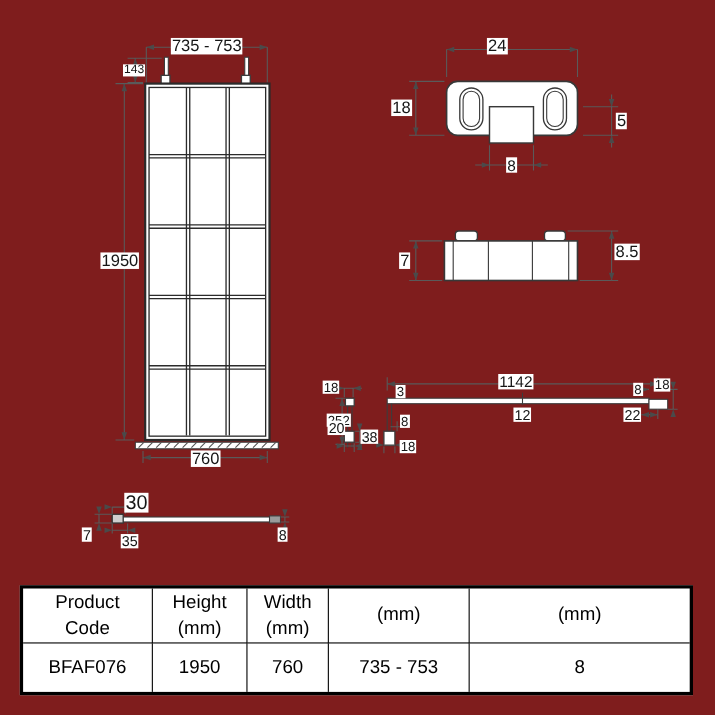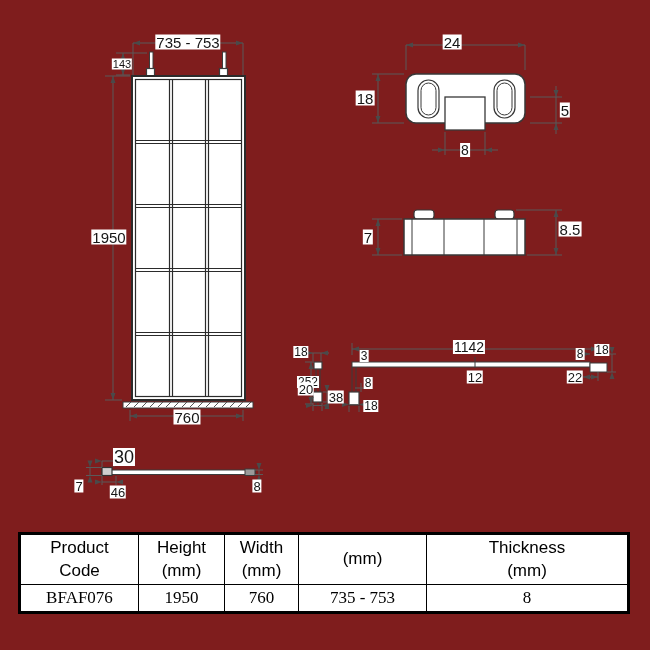--- a/index.html
+++ b/index.html
@@ -1,30 +1,30 @@
 <!DOCTYPE html>
 <html><head>
 <meta charset="utf-8">
 <style>
   html,body{margin:0;padding:0;background:#fff;}
   #canvas{position:relative;width:650px;height:650px;background:#7f1d1d;overflow:hidden;
           font-family:"Liberation Sans",sans-serif;}
   .abs{position:absolute;}
   .lbl{position:absolute;transform:translate(-50%,-50%);color:#161616;background:#fff;
        padding:0 1px;white-space:nowrap;line-height:1;font-family:"Liberation Sans",sans-serif;}
-  .spec-table{position:absolute;left:18px;top:532px;width:612px;height:82px;
+  .spec-table{position:absolute;left:18px;top:532px;width:612px;height:100px;
       border:3px solid #000;box-sizing:border-box;display:grid;
       grid-template-columns:118px 86px 74px 128px 1fr;grid-template-rows:50px 1fr;
       color:#000;background:#fff;}
   .th{border-right:1.6px solid #000;border-bottom:1.6px solid #000;display:flex;
       flex-direction:column;align-items:center;justify-content:center;
       font-size:17px;line-height:1.3;}
   .th.last{border-right:none;}
   .td{border-right:1.6px solid #000;display:flex;align-items:center;justify-content:center;
-      font-size:17px;font-family:Liberation Serif, serif;}
+      font-size:17px;}
   .td.last{border-right:none;}
 </style>
 </head>
 <body>
 
 <div id="canvas">
 
   <div class="abs" style="left:80px;top:30px;width:190px;height:400px">
     <svg width="190" height="400" viewBox="0 0 190 400">
 
@@ -190,41 +190,40 @@
   <div class="lbl" style="left:336px;top:397px;font-size:13px">38</div>
   <div class="lbl" style="left:306px;top:389px;font-size:13px">20</div>
   <div class="lbl" style="left:368px;top:383px;font-size:12px">8</div>
   <div class="lbl" style="left:371px;top:406px;font-size:12px">18</div>
   <div class="lbl" style="left:580px;top:354px;font-size:12px">8</div>
   <div class="lbl" style="left:602px;top:350px;font-size:12px">18</div>
   <div class="lbl" style="left:575px;top:377px;font-size:13px">22</div>
 
   <div class="lbl" style="left:124px;top:457px;font-size:18px">30</div>
   <div class="lbl" style="left:79px;top:486px;font-size:13px">7</div>
-  <div class="lbl" style="left:118px;top:492px;font-size:13px">46</div>
+  <div class="lbl" style="left:118px;top:492px;font-size:13px">35</div>
   <div class="lbl" style="left:257px;top:486px;font-size:13px">8</div>
 
   <div class="spec-table">
     <div class="th">
       <div>Product</div>
       <div>Code</div>
     </div>
     <div class="th">
       <div>Height</div>
       <div>(mm)</div>
     </div>
     <div class="th">
       <div>Width</div>
       <div>(mm)</div>
     </div>
     <div class="th">
       <div>(mm)</div>
     </div>
     <div class="th last">
-      <div>Thickness</div>
       <div>(mm)</div>
     </div>
     <div class="td">BFAF076</div>
     <div class="td">1950</div>
     <div class="td">760</div>
     <div class="td">735 - 753</div>
     <div class="td last">8</div>
   </div>
 
 </div>

